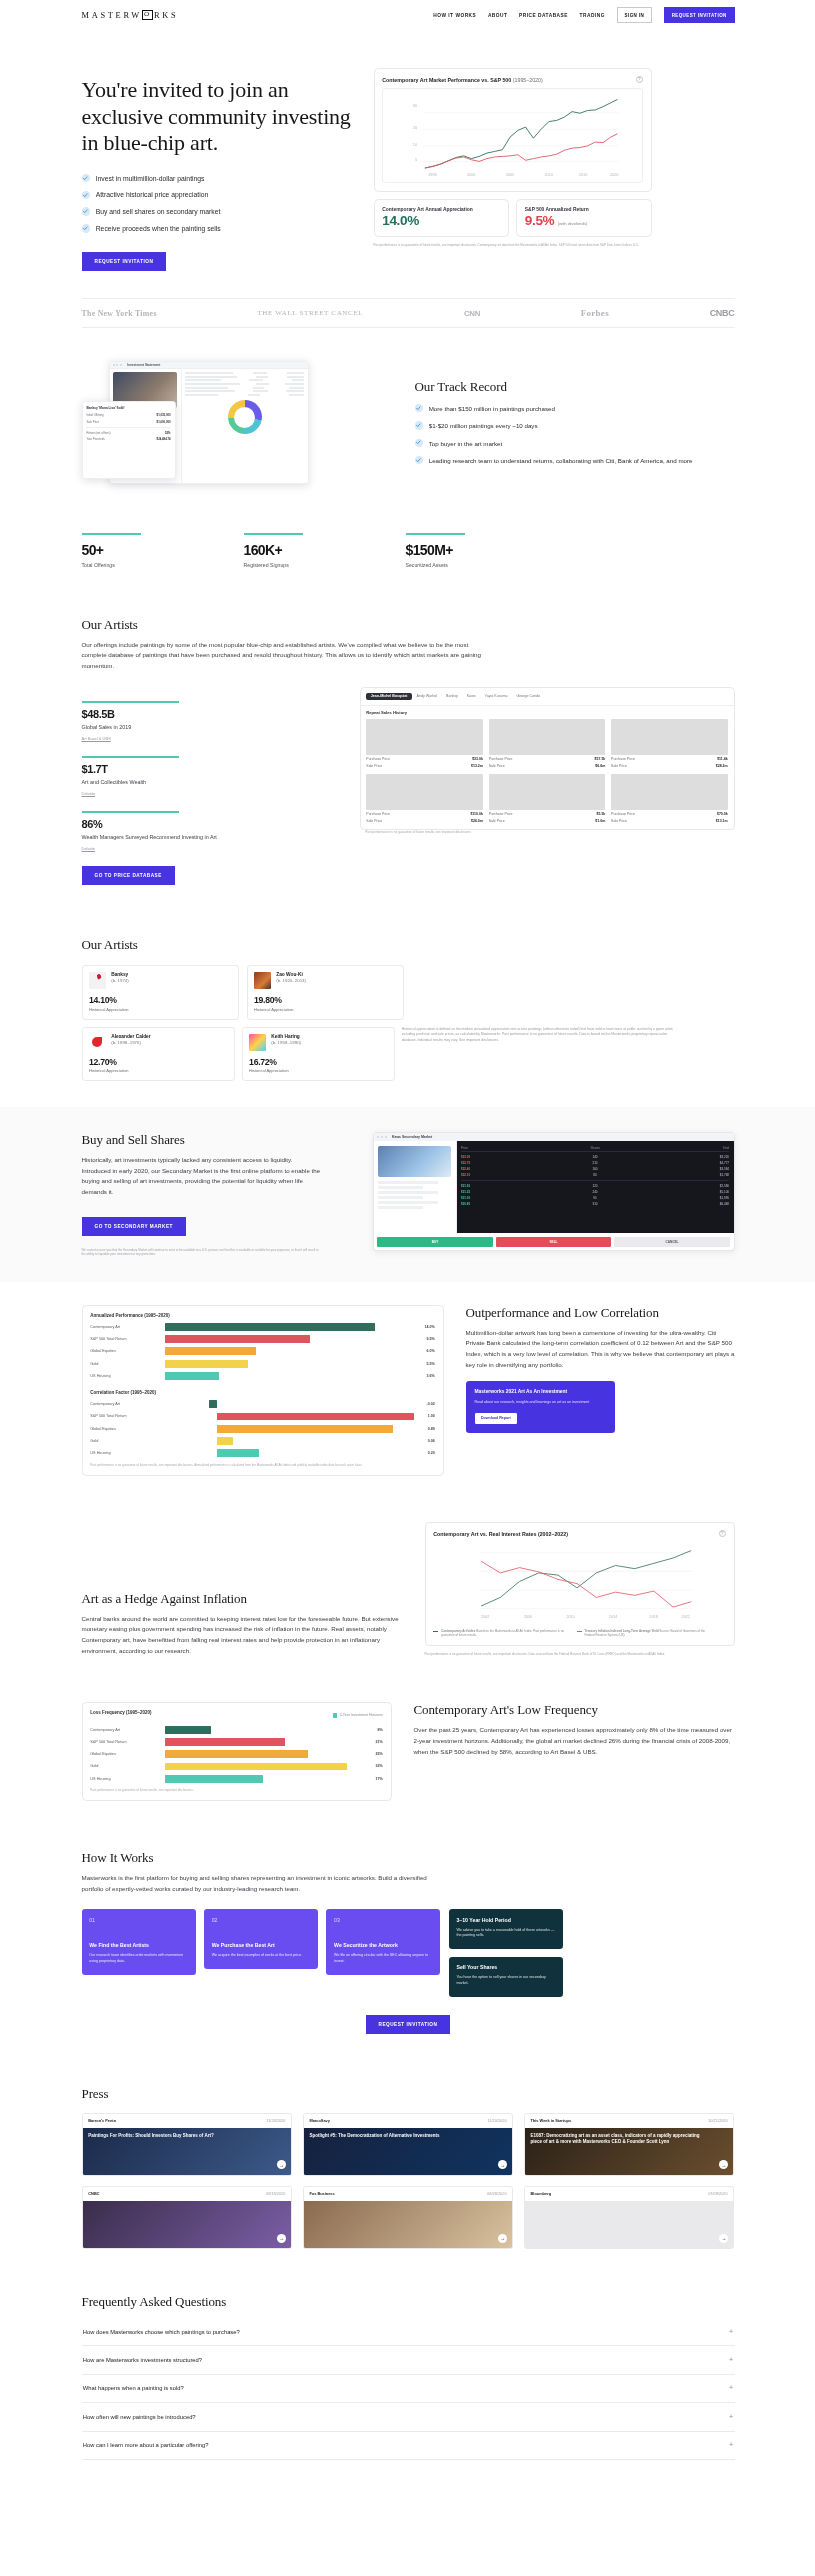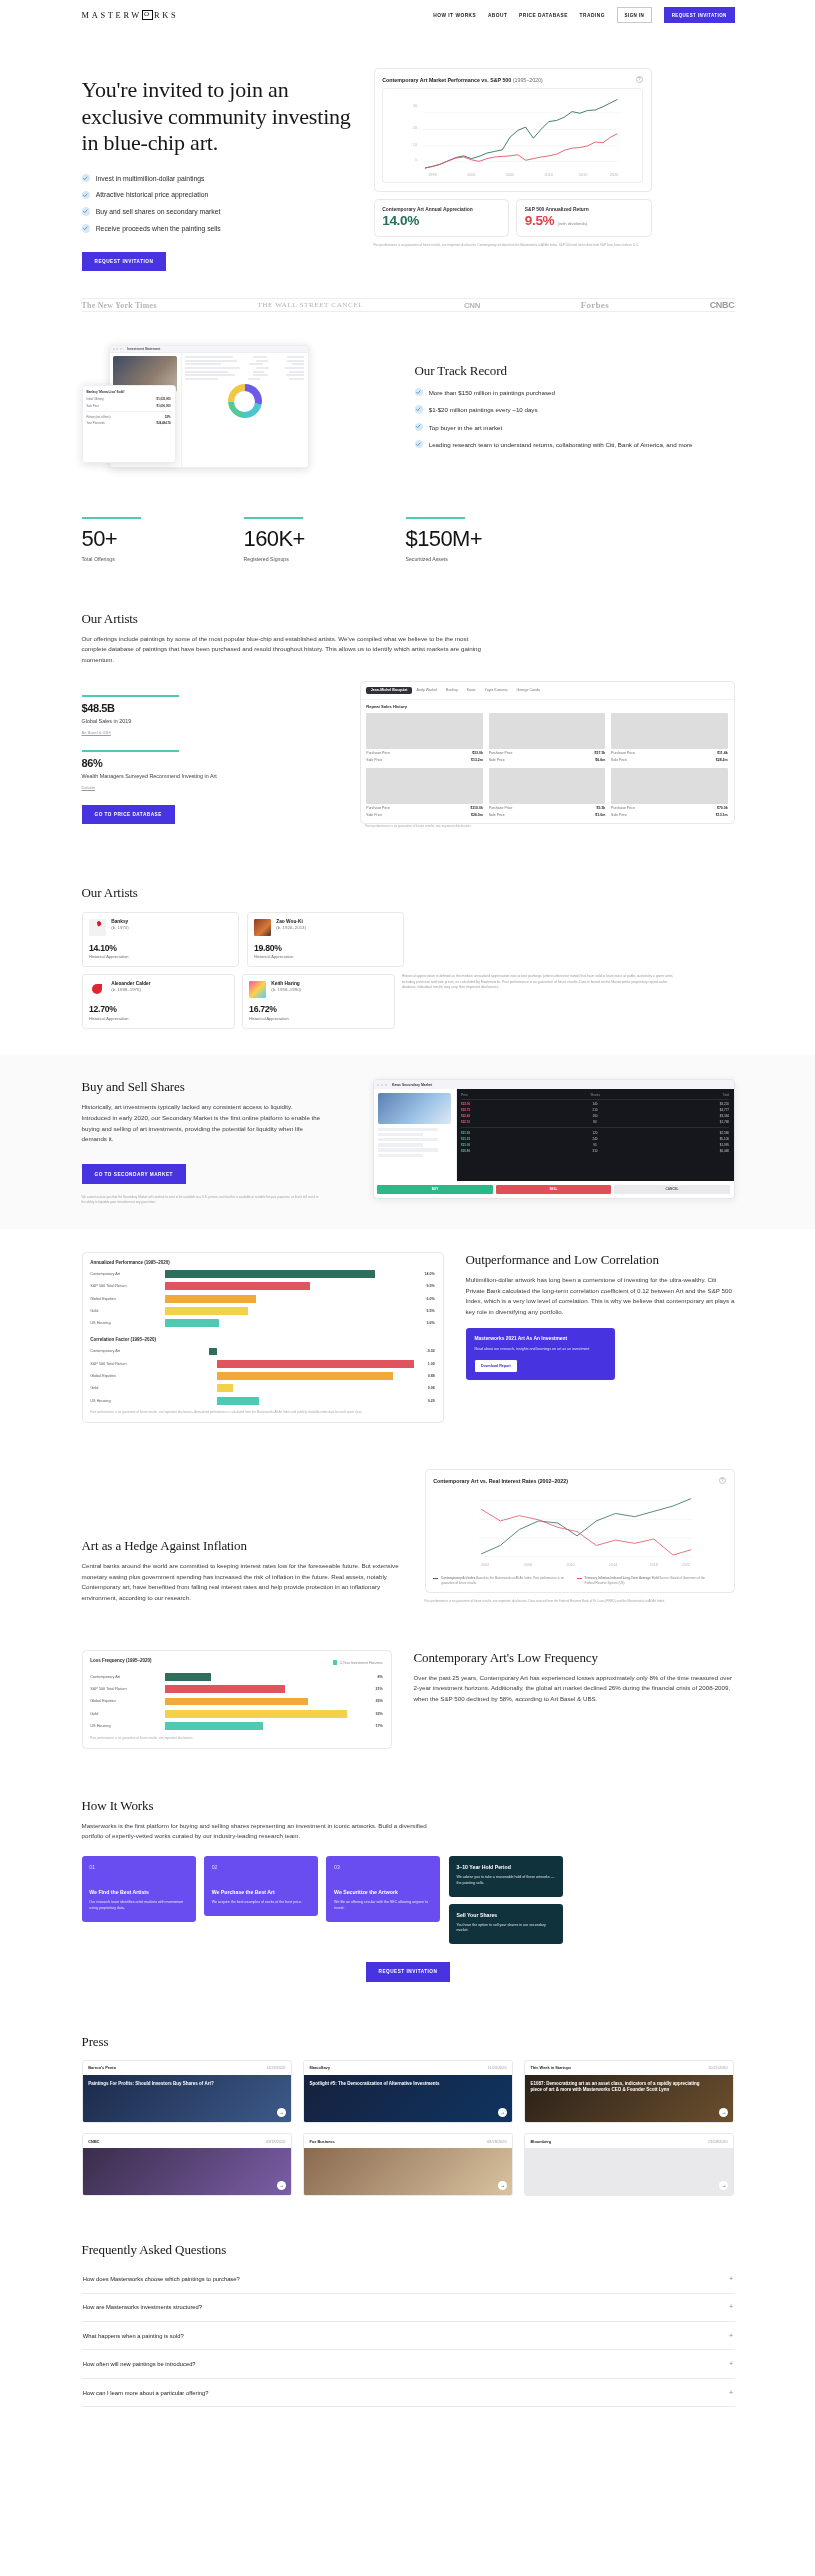--- a/index.html
+++ b/index.html
@@ -36,21 +36,21 @@
   .plot-box{border:0.6px solid #eee;border-radius:3.2px;padding:5.2px 3.9px 2.6px}
   .mini-stats{display:flex;gap:7.1px;margin-top:7.1px}
   .mini{flex:1;border:0.6px solid #e8e8ec;border-radius:4.5px;padding:6.5px 7.8px 7.8px}
   .mini-l{font-size:4.9px;font-weight:700;color:#33333a;margin-bottom:1.9px}
   .mini-v{font-size:13.6px;font-weight:700;letter-spacing:-0.4px}
   .mini-v.g{color:#22705c}.mini-v.r{color:#e0414a}
   .mini-v small{font-size:4.3px;font-weight:400;color:#8b8b92;letter-spacing:0}
   .disclaim{font-size:3px;line-height:1.5;color:#a3a3aa;margin-top:5.8px}
 
   
-  .press-strip{margin-top:27px;border-top:0.6px solid #ededf0;border-bottom:0.6px solid #ededf0;height:14px;display:flex;align-items:center;justify-content:space-between;color:#b4b4bb}
+  .press-strip{margin-top:27px;border-top:0.6px solid #ededf0;border-bottom:0.6px solid #ededf0;height:30px;display:flex;align-items:center;justify-content:space-between;color:#b4b4bb}
   .press-strip .pl{font-size:7.8px;letter-spacing:0.3px}
   .pl.nyt{font-family:"Liberation Serif",serif;font-size:7.8px;font-weight:700}
   .pl.wsj{font-family:"Liberation Serif",serif;font-size:7.1px;letter-spacing:0.6px}
   .pl.cnn{font-weight:800;font-size:7.8px;letter-spacing:-0.3px}
   .pl.forbes{font-family:"Liberation Serif",serif;font-size:9px;font-weight:700}
   .pl.cnbc{font-weight:800;font-size:9px;letter-spacing:-0.3px;color:#9b9ba2}
 
   
   .sec{padding:26px 0}
   h2.sh{font-family:"Liberation Serif",serif;font-weight:400;font-size:13px;color:#171717;letter-spacing:-0.1px}
@@ -81,21 +81,21 @@
   .sm-row b{color:#2c2c33}
   .sm-div{height:0.6px;background:#eff0f3;margin:1.9px 3.9px}
   .track-r{flex:1}
   .tr-list{margin-top:9px;display:flex;flex-direction:column;gap:7.8px}
   .tr-item{display:flex;gap:5.8px;font-size:6.2px;line-height:1.55;color:#2b2b2b}
 
   
   .stats3{display:flex;gap:0;padding:17px 0 23px}
   .st{width:110px;margin-right:52px}
   .st .rule{height:1.4px;background:#4ecab2;width:59px;margin-bottom:7.8px}
-  .st .num{font-size:22px;font-weight:400;letter-spacing:-0.6px;color:#141417}
+  .st .num{font-size:14px;font-weight:700;letter-spacing:-0.6px;color:#141417}
   .st .lab{font-size:5.2px;color:#55555e;margin-top:3.2px}
 
   
   .two-col{display:flex;gap:26px;align-items:flex-start}
   .col-l{width:252px}
   .col-r{flex:1}
   .kpi{margin-top:14.2px}
   .kpi .rule{height:1.3px;background:#4ecab2;width:97px;margin-bottom:5.8px}
   .kpi .num{font-size:11px;font-weight:700;letter-spacing:-0.4px}
   .kpi .lab{font-size:5.4px;color:#3f3f47;margin-top:2.6px;line-height:1.5}
@@ -462,20 +462,26 @@
     <h2 class="sh">Our Artists</h2>
     <p class="body-t" style="width:407px">Our offerings include paintings by some of the most popular blue-chip and established artists. We've compiled what we believe to be the most complete database of paintings that have been purchased and resold throughout history. This allows us to identify which artist markets are gaining momentum.</p>
 
     <div class="two-col" style="margin-top:15.5px">
       <div class="col-l">
         <div class="kpi">
           <div class="rule"></div>
           <div class="num">$48.5B</div>
           <div class="lab">Global Sales in 2019</div>
           <a class="src">Art Basel &amp; UBS</a>
+        </div>
+        <div class="kpi">
+          <div class="rule"></div>
+          <div class="num">$1.7T</div>
+          <div class="lab">Art and Collectibles Wealth</div>
+          <a class="src">Deloitte</a>
         </div>
         <div class="kpi">
           <div class="rule"></div>
           <div class="num">86%</div>
           <div class="lab">Wealth Managers Surveyed Recommend Investing in Art</div>
           <a class="src">Deloitte</a>
         </div>
         <a class="cta" style="margin-top:14.2px">GO TO PRICE DATABASE</a>
       </div>
 

